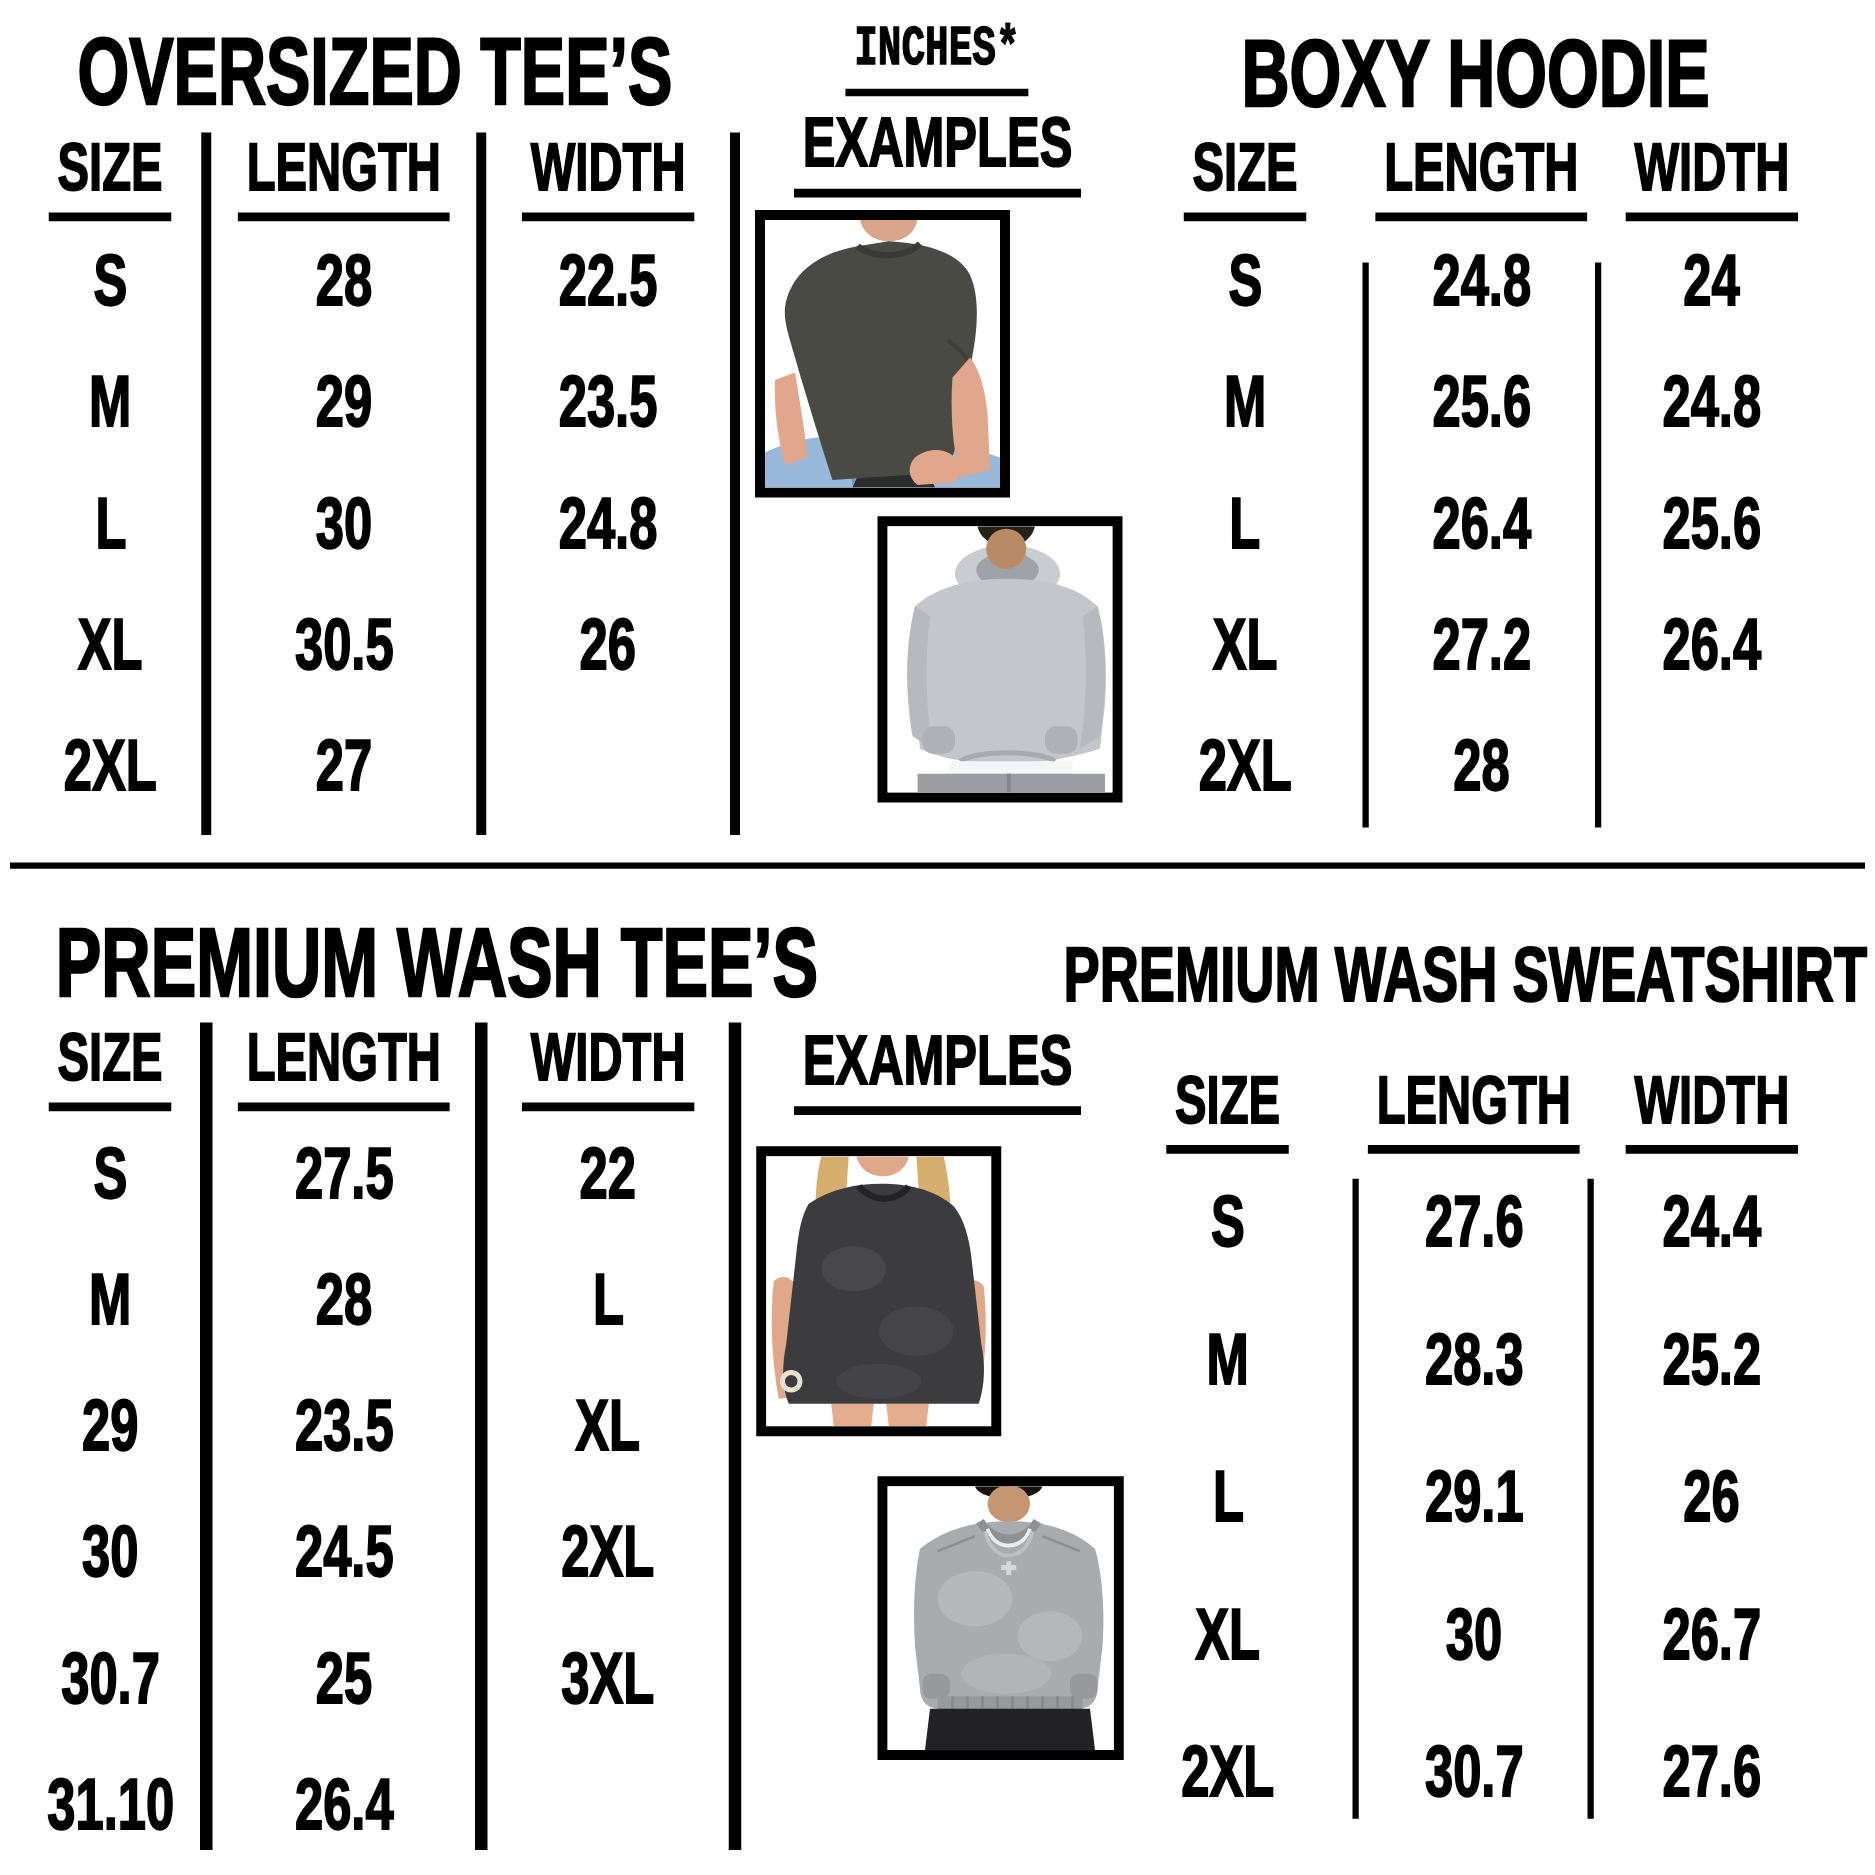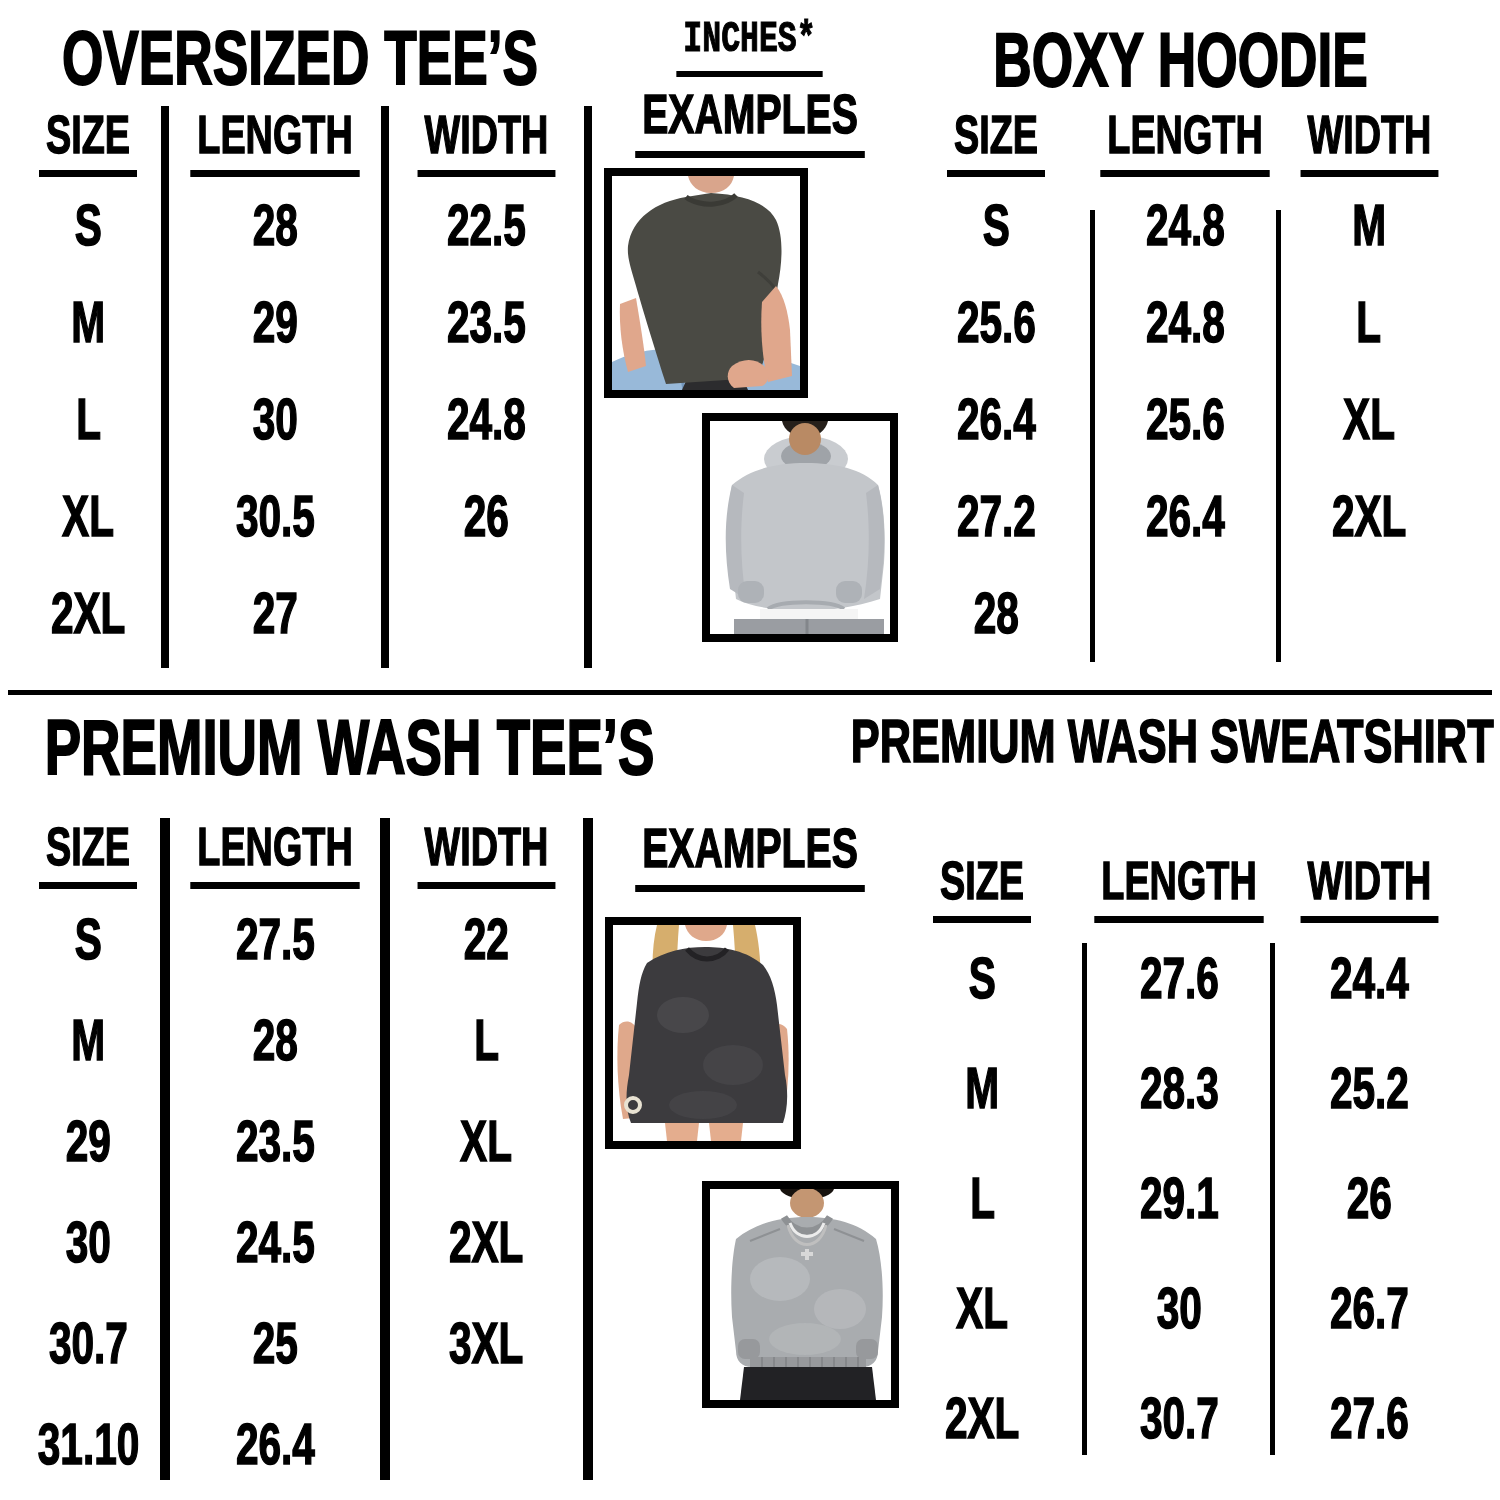--- a/index.html
+++ b/index.html
@@ -158,20 +158,23 @@
   <div class="c">
       <span class="cx hsz ul">WIDTH</span>
     </div>
 
   <div class="c">
       <span class="cx val">S</span>
     </div>
   <div class="c">
       <span class="cx val">24.8</span>
     </div>
+  <div class="c">
+      <span class="cx val">24</span>
+    </div>
 
   <div class="c">
       <span class="cx val">M</span>
     </div>
   <div class="c">
       <span class="cx val">25.6</span>
     </div>
   <div class="c">
       <span class="cx val">24.8</span>
     </div>
@@ -202,21 +205,21 @@
   <div class="c">
       <span class="cx val">28</span>
     </div>
 
   <i class="vl" style="left:190px;top:104px;width:5px;height:452px;"></i>
   <i class="vl" style="left:376px;top:104px;width:5px;height:452px;"></i>
 </section>
 
 <div class="hrule" style="left:8px;top:690px;width:1484px;height:5px;"></div>
 
-<div class="abs flexc" style="left:20px;top:703px;width:660px;height:88px;">
+<div class="abs flexc" style="left:20px;top:726px;width:660px;height:88px;">
   <span class="cx title-xl">PREMIUM WASH TEE’S</span>
 </div>
 
 <section class="tbl" style="left:12px;top:818px;width:576px;height:676px;grid-template-columns:153px 220px 203px;grid-template-rows:70px repeat(6,101px);">
   <div class="c">
       <span class="cx hsz ul">SIZE</span>
     </div>
   <div class="c">
       <span class="cx hsz ul">LENGTH</span>
     </div>
@@ -326,21 +329,21 @@
     <rect x="95" y="60" width="4" height="11" fill="#d8d8d8"></rect>
     <rect x="91" y="63" width="12" height="4" fill="#d8d8d8"></rect>
     <rect x="28" y="150" width="22" height="20" rx="7" fill="#97999c"></rect>
     <rect x="146" y="150" width="22" height="20" rx="7" fill="#97999c"></rect>
     <rect x="40" y="168" width="116" height="12" fill="#97999c"></rect>
     <path d="M52,168v12M64,168v12M76,168v12M88,168v12M100,168v12M112,168v12M124,168v12M136,168v12M148,168v12" stroke="#86888b" stroke-width="2"></path>
     <path d="M30,211 L34,178 L162,178 L166,211 Z" fill="#222225"></path>
   </svg>
 </figure>
 
-<div class="abs flexc" style="left:875px;top:708px;width:595px;height:66px;">
+<div class="abs flexc" style="left:875px;top:748px;width:595px;height:66px;">
   <span class="cx title-sm">PREMIUM WASH SWEATSHIRT</span>
 </div>
 
 <section class="tbl" style="left:880px;top:851px;width:585px;height:622px;grid-template-columns:205px 188px 192px;grid-template-rows:72px repeat(5,110px);">
   <div class="c">
       <span class="cx hsz ul">SIZE</span>
     </div>
   <div class="c">
       <span class="cx hsz ul">LENGTH</span>
     </div>

